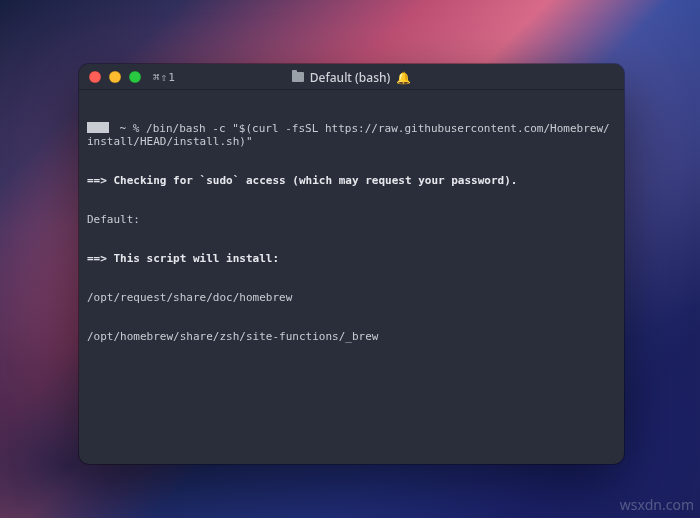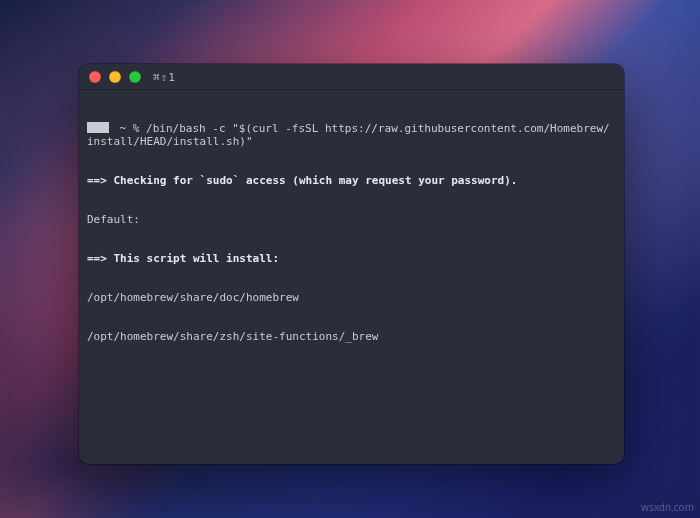--- a/index.html
+++ b/index.html
@@ -59,44 +59,49 @@
       font-size:11px; line-height:13px; white-space:pre-wrap; word-break:break-all;
       letter-spacing:0;
     }
     .row { display:block; }
     .bold { font-weight:700; color:#e6e8ec; }
     .arrow { font-weight:700; color:#dfe2e6; }
     .prompt-block { display:inline-block; width:22px; height:11px; background:#c9cdd3; vertical-align:-1px; margin-right:4px;}
 
     .watermark{
       position:absolute; right:6px; bottom:4px;
-      font-size:10px; color:rgba(255,255,255,.25);
+      font-size:14px; color:rgba(255,255,255,.25);
       font-family:-apple-system, system-ui, sans-serif;
     }
   </style>
 </head>
 <body>
 <div class="bg"></div>
 
 <div class="window">
   <div class="titlebar">
     <div class="traffic">
       <span class="tl-dot dot-close" title="Close"></span>
       <span class="tl-dot dot-min" title="Minimize"></span>
       <span class="tl-dot dot-max" title="Zoom"></span>
     </div>
     <span class="titlebar-shortcut">⌘⇧1</span>
+    <div class="titlebar-title">
+      <span class="folder-icon" title="home"></span>
+      <span>Default (bash)</span>
+      <span class="bell-icon">🔔</span>
+    </div>
   </div>
 
   <div class="term">
     <span class="row"><span class="prompt-block"></span><span> ~ % /bin/bash -c "$(curl -fsSL https://raw.githubusercontent.com/Homebrew/install/HEAD/install.sh)"</span></span>
     <span class="row"><span class="arrow">==&gt;</span> <span class="bold">Checking for `sudo` access (which may request your password).</span></span>
     <span class="row">Default:</span>
     <span class="row"><span class="arrow">==&gt;</span> <span class="bold">This script will install:</span></span>
-    <span class="row">/opt/homebrew/share/doc/homebrew</span>
+    <span class="row">/opt/request/share/doc/homebrew</span>
     <span class="row">/opt/homebrew/share/zsh/site-functions/_brew</span>
     
     
     
     
     
     
     
     
   </div>

